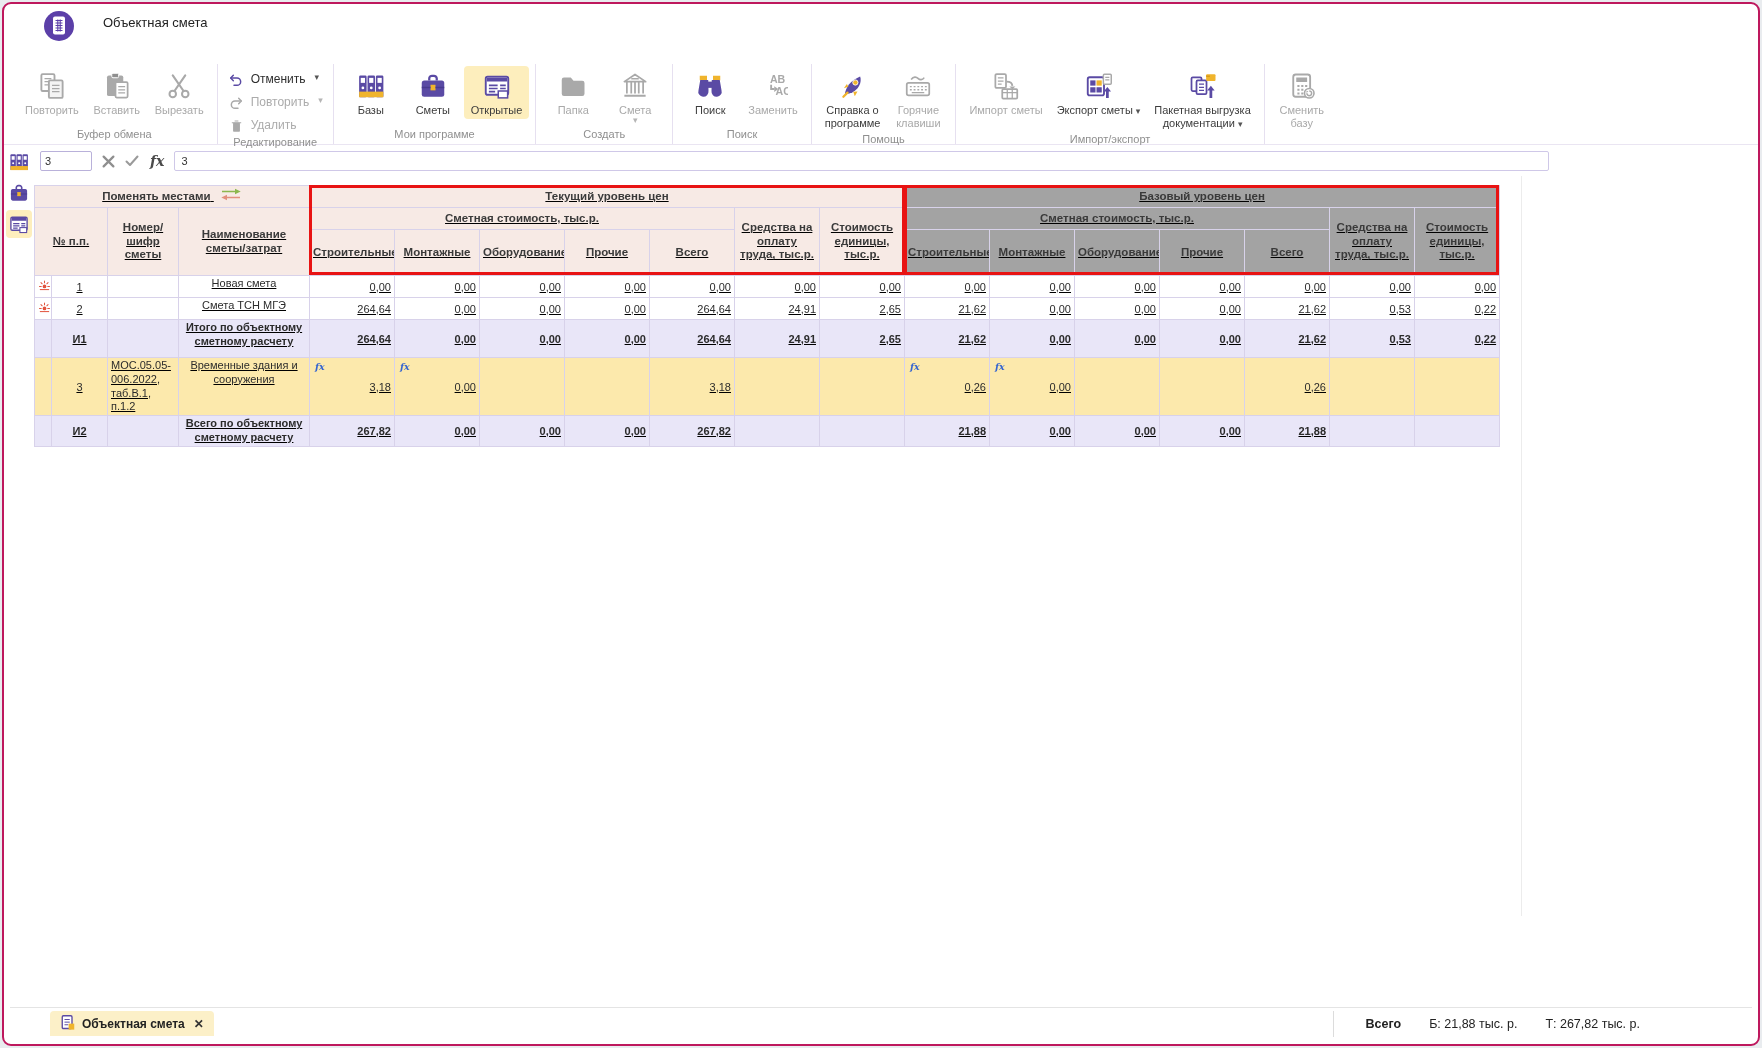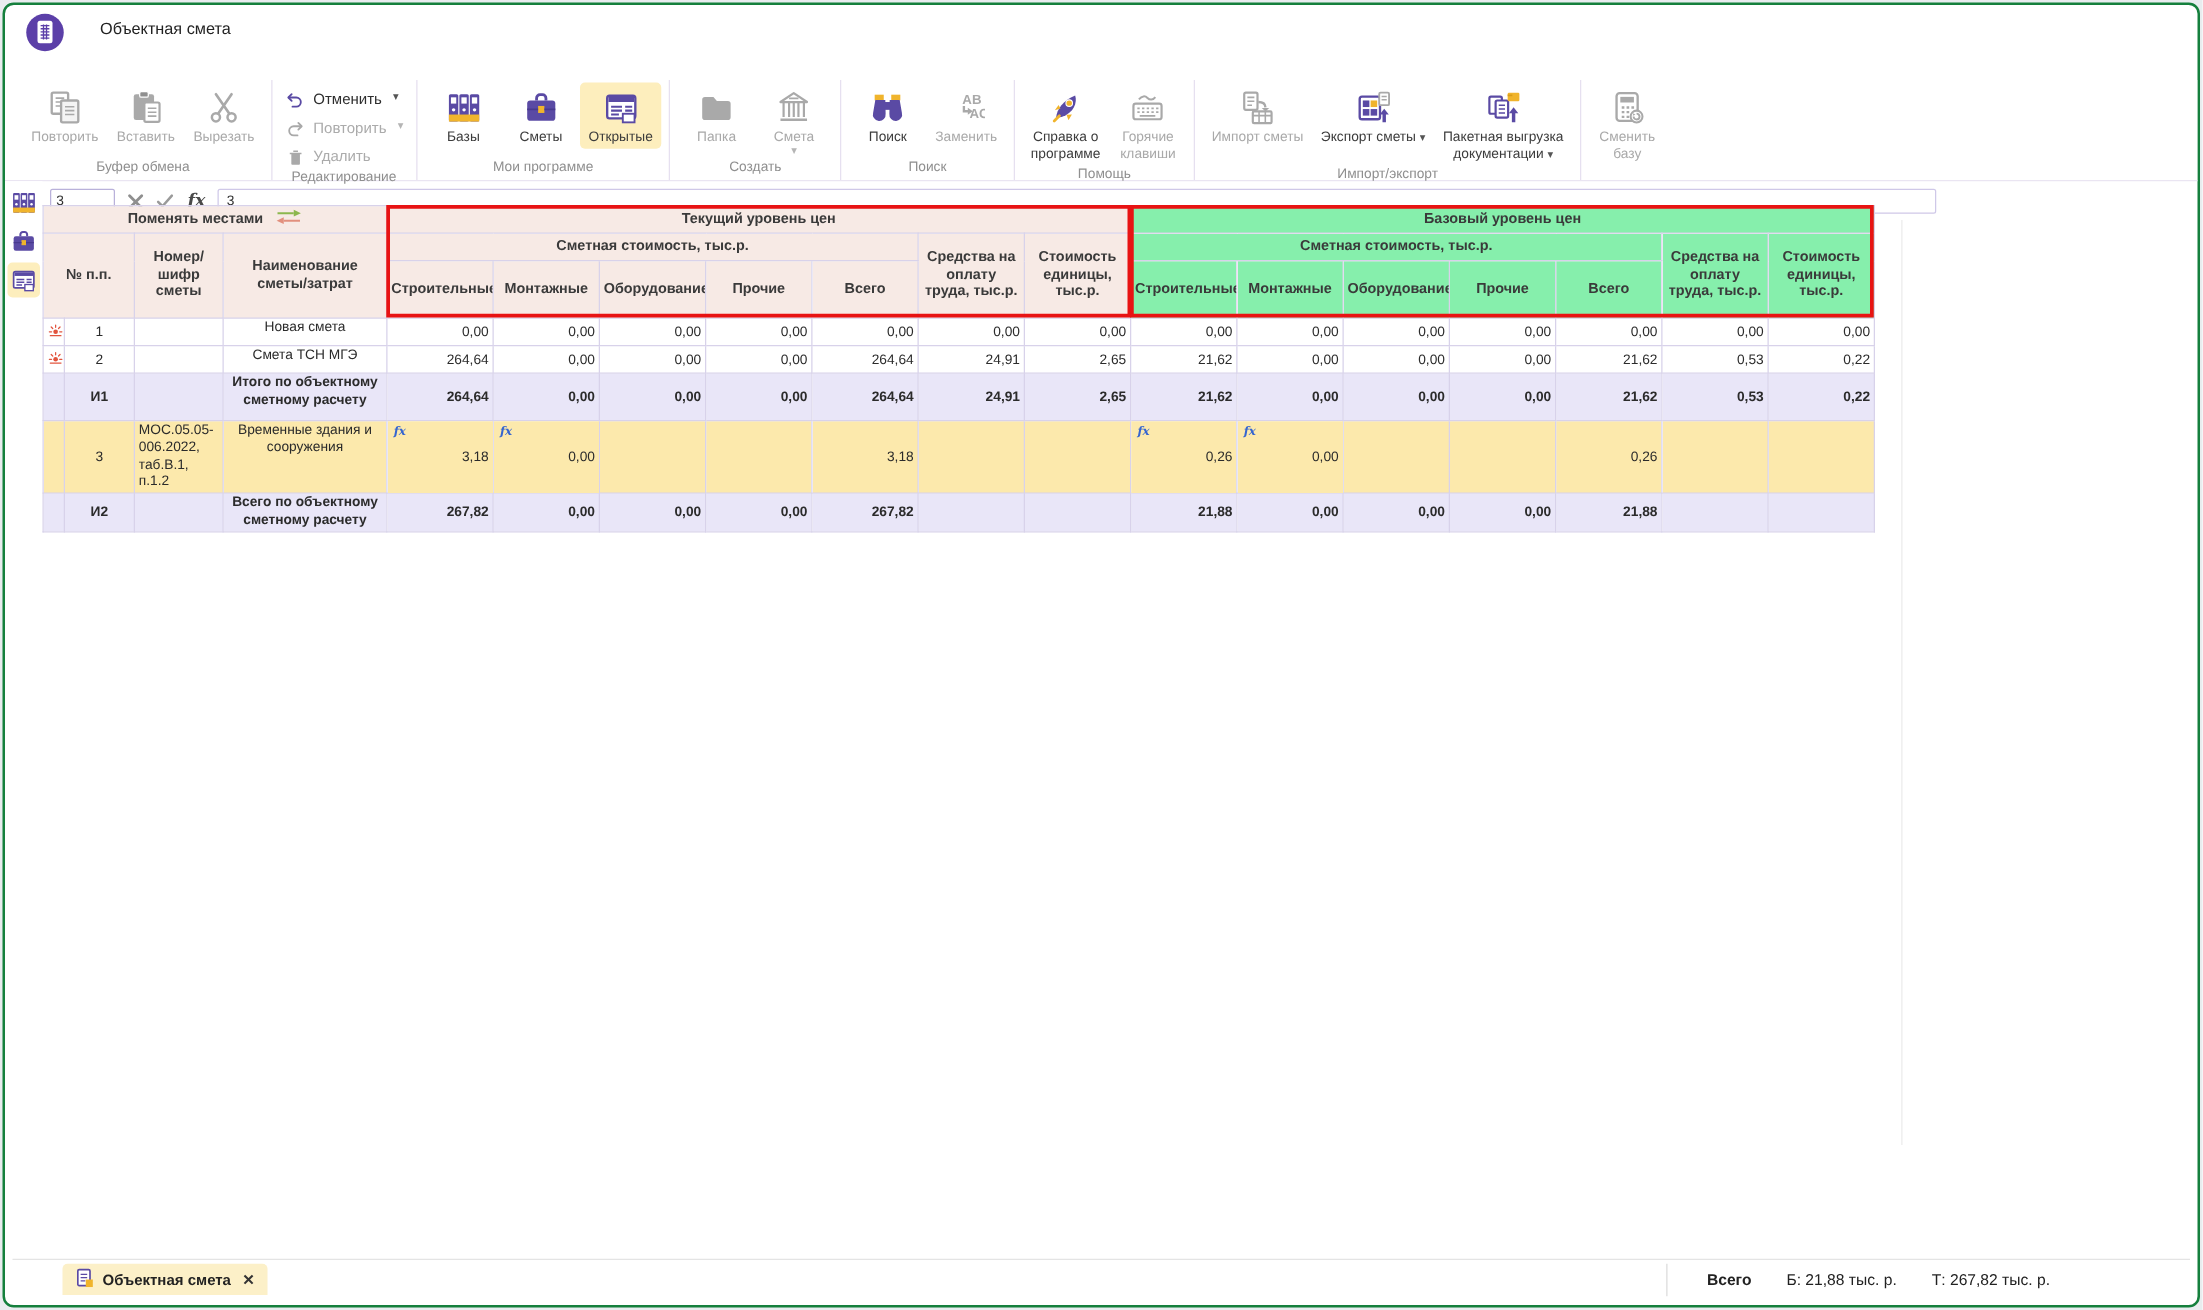--- a/index.html
+++ b/index.html
@@ -4,21 +4,21 @@
 <style>
   html,body{margin:0;padding:0;}
   body{
     width:1762px;height:1048px;position:relative;
     background:#e9ecef;
     font-family:"Liberation Sans", sans-serif;
     -webkit-font-smoothing:antialiased;
   }
   .window{
     position:absolute;left:2px;top:2px;right:2px;bottom:2px;
-    background:#fff;border:2px solid #15803d;border-radius:9px;overflow:hidden;
+    background:#fff;border:2px solid #be185d;border-radius:9px;overflow:hidden;padding-left:23px;
   }
   
   .titlebar{position:relative;height:60px;}
   .app-icon{position:absolute;left:16px;top:6px;width:32px;height:32px;}
   .title{position:absolute;left:76px;top:11px;font-size:13px;color:#222;}
   .tabs{position:absolute;left:62px;top:31px;display:flex;align-items:flex-end;height:29px;}
   .tab{
     position:relative;padding:6px 27px 7px 27px;font-size:13px;color:#3c3c3c;
     cursor:default;white-space:nowrap;border-radius:5px 5px 0 0;
   }
@@ -75,29 +75,29 @@
   .fxbtn{display:flex;align-items:center;justify-content:center;width:16px;cursor:default;}
   .fxsym{
     font-style:italic;font-weight:bold;font-size:14px;color:#4a4a4a;
     font-family:"DejaVu Serif", serif;margin:0 2px;
   }
   .fxinput{
     flex:1;height:18px;border:1px solid #cfc8e8;border-radius:2px;font-size:11px;
     padding:0 6px;color:#333;outline:none;font-family:"Liberation Sans",sans-serif;
   }
   
-  .tablewrap{position:absolute;left:30px;top:160px;width:1467px;}
+  .tablewrap{position:absolute;left:30px;top:181px;width:1467px;text-decoration:underline;}
   table.grid{border-collapse:collapse;table-layout:fixed;width:1465px;}
   table.grid th,table.grid td{
     border:1px solid #d8d2ea;font-size:11px;color:#2b2b2b;
     overflow:hidden;padding:1px 3px;box-sizing:border-box;
   }
   table.grid th{font-weight:bold;text-align:center;vertical-align:middle;line-height:1.18;font-size:11.5px;color:#3a3a3a;}
   .pinkbg{background:#f7eae5;}
-  .greenbg{background:#86efac;}
+  .greenbg{background:#a3a3a3;}
   tr.h1{height:22px;} tr.h2{height:22px;} tr.h3{height:46px;}
   .swapth span{vertical-align:middle;}
   .swapic{margin-left:6px;vertical-align:middle;}
   td.c-val{text-align:right;padding-right:6px;}
   td.c-num{text-align:center;}
   td.c-code{text-align:left;vertical-align:top;padding:2px 4px;overflow-wrap:anywhere;line-height:1.25;}
   td.c-name{text-align:center;vertical-align:top;padding:2px 5px;line-height:1.25;overflow-wrap:anywhere;}
   td.c-marker{text-align:center;vertical-align:middle;padding:0;}
   tr.plain td{background:#fff;}
   tr.total td{background:#e9e6f8;font-weight:bold;}

